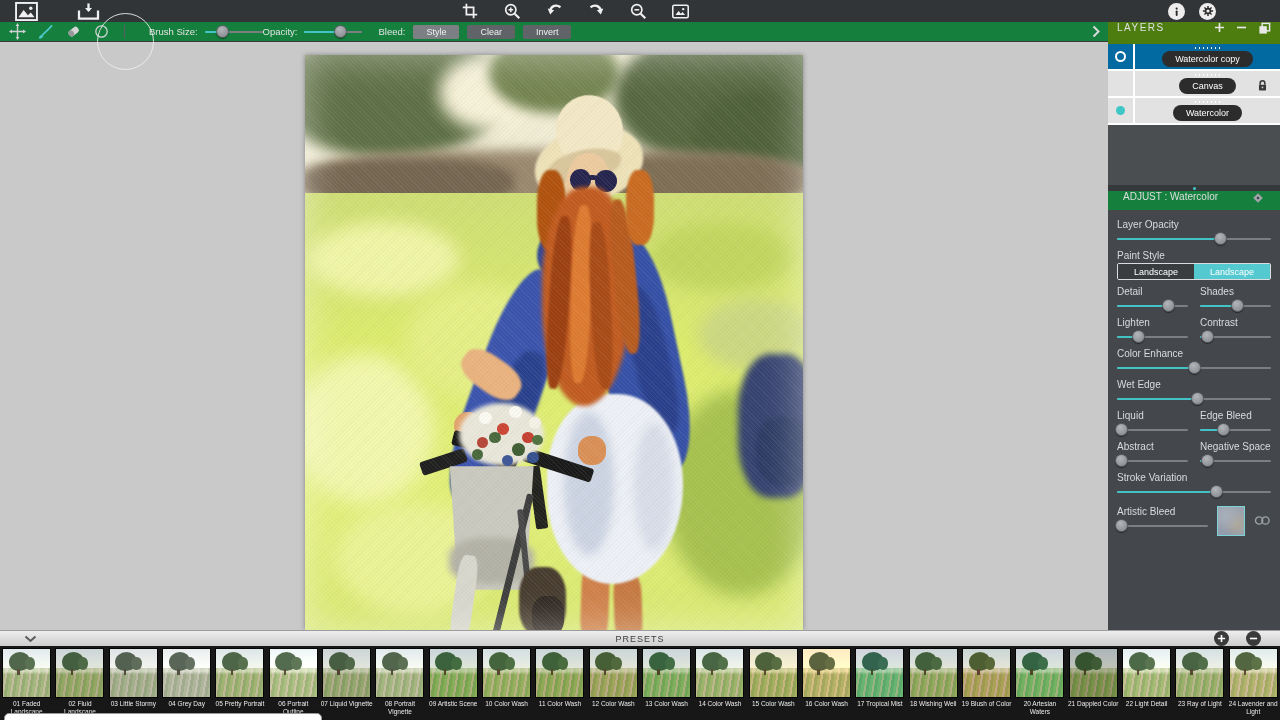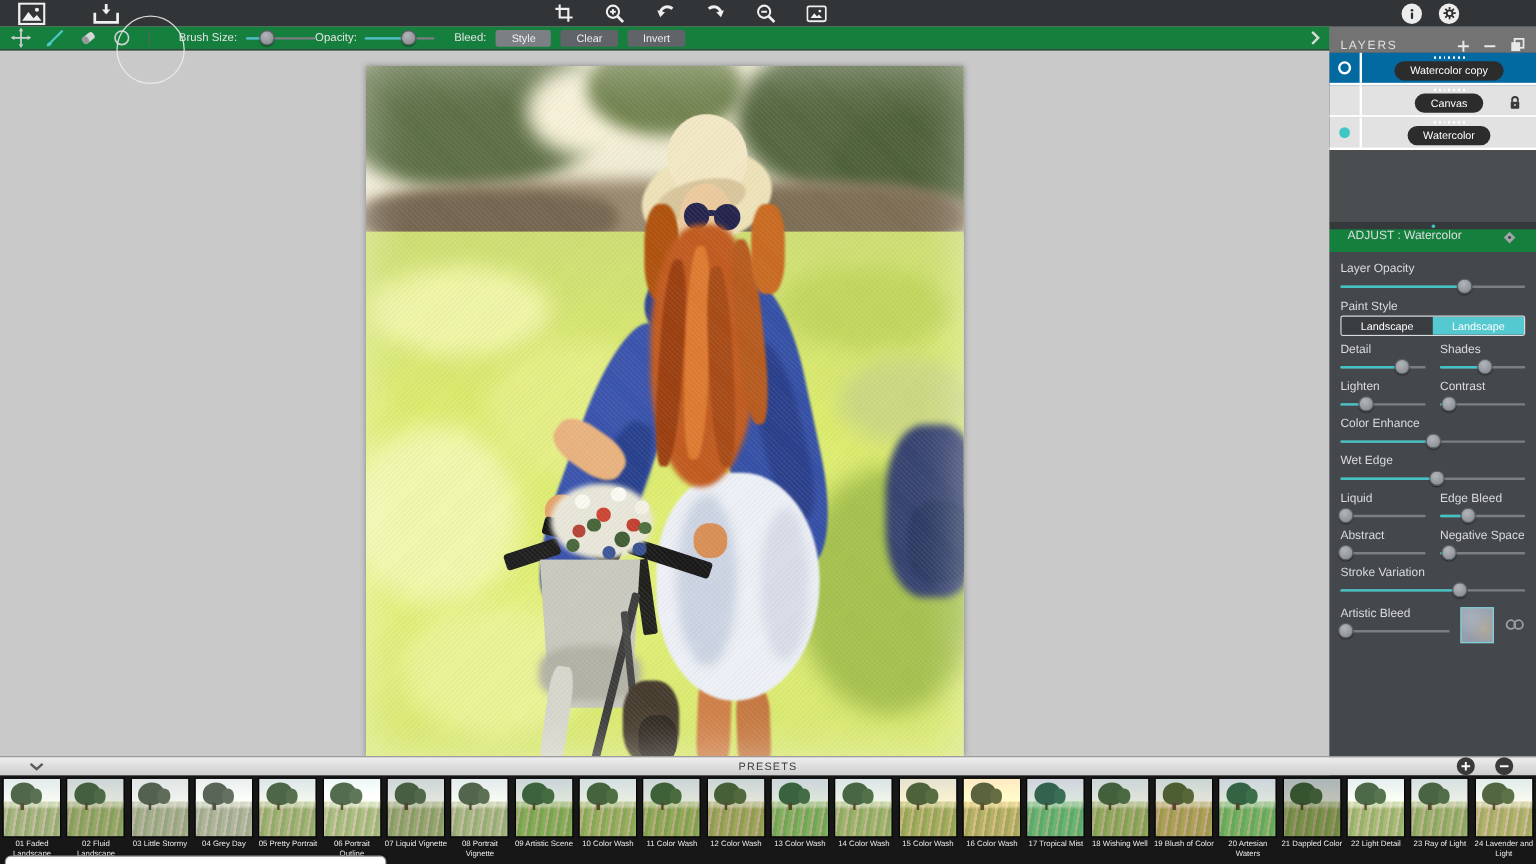--- a/index.html
+++ b/index.html
@@ -26,21 +26,21 @@
 .slider{position:relative;height:13px;cursor:pointer}
 .slider .tr{position:absolute;left:0;right:0;top:6px;height:2px;background:#7b7f83;border-radius:1px}
 .slider .fl{position:absolute;left:0;top:6px;height:2px;background:#43c3c6;border-radius:1px}
 .slider .th{position:absolute;top:0;width:13px;height:13px;border-radius:50%;background:radial-gradient(circle at 40% 32%,#b2b6ba,#8d9195 75%);border:1px solid #5a5e62;box-shadow:0 1px 1px rgba(0,0,0,.45)}
 
 
 #brushcircle{position:absolute;left:97px;top:13px;width:57px;height:57px;border:1.5px solid rgba(238,238,238,.88);border-radius:50%;z-index:30;pointer-events:none}
 
 
 #rightpanel{position:absolute;left:1108px;top:22px;width:172px;height:698px;display:flex;flex-direction:column;background:#44484c;z-index:16}
-.lp-head{height:22px;background:#737373;display:flex;align-items:flex-end;padding:0 9px;flex:0 0 auto}
+.lp-head{height:22px;background:#4d7c0f;display:flex;align-items:flex-start;padding:0 9px;flex:0 0 auto}
 .lp-title{font-size:10px;letter-spacing:1.5px;color:#dfe1e3;flex:1}
 .lp-hic{margin-left:11px;cursor:pointer;display:flex;align-items:center}
 .layer-row{height:27px;display:flex;background:#e2e2e2;border-bottom:2px solid #fff;position:relative;cursor:pointer;flex:0 0 auto}
 .layer-row.sel{background:#0369a1}
 .vis-cell{width:27px;display:flex;align-items:center;justify-content:center;border-right:2px solid #fff}
 .vis-ring{width:11px;height:11px;border:2px solid #fff;border-radius:50%}
 .vis-dot{width:9px;height:9px;background:#3fc7c7;border-radius:50%}
 .layer-main{flex:1;display:flex;align-items:center;justify-content:center;position:relative}
 .drag-dots{position:absolute;top:3px;left:50%;transform:translateX(-50%);width:26px;height:2px;background-image:repeating-linear-gradient(90deg,#fff 0 1.5px,transparent 1.5px 4px)}
 .pill{background:#2c2c2c;color:#fff;font-size:9px;padding:3px 13px;border-radius:10px;margin-top:4px;white-space:nowrap}

